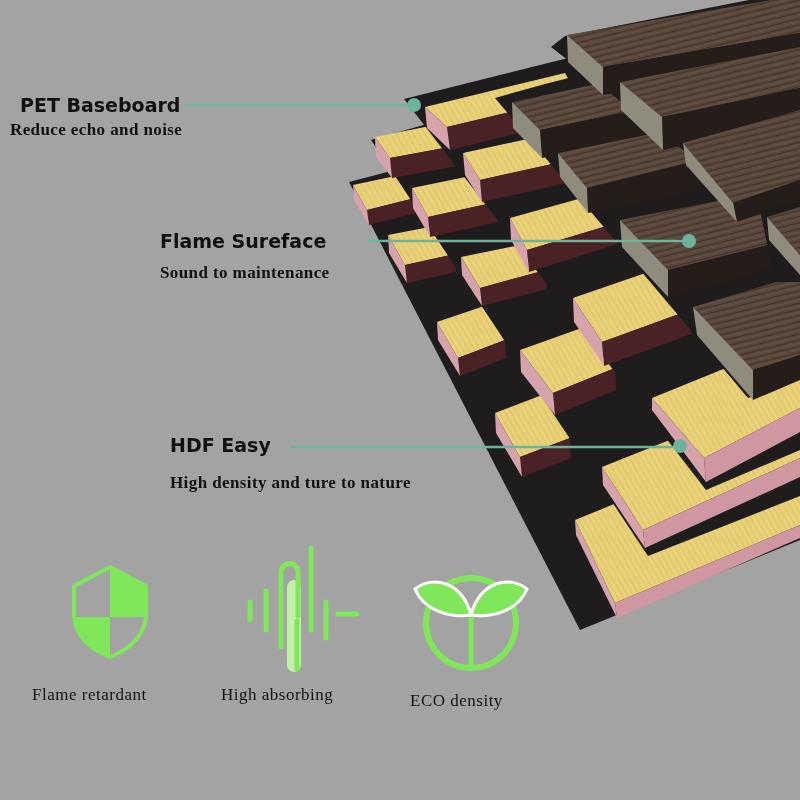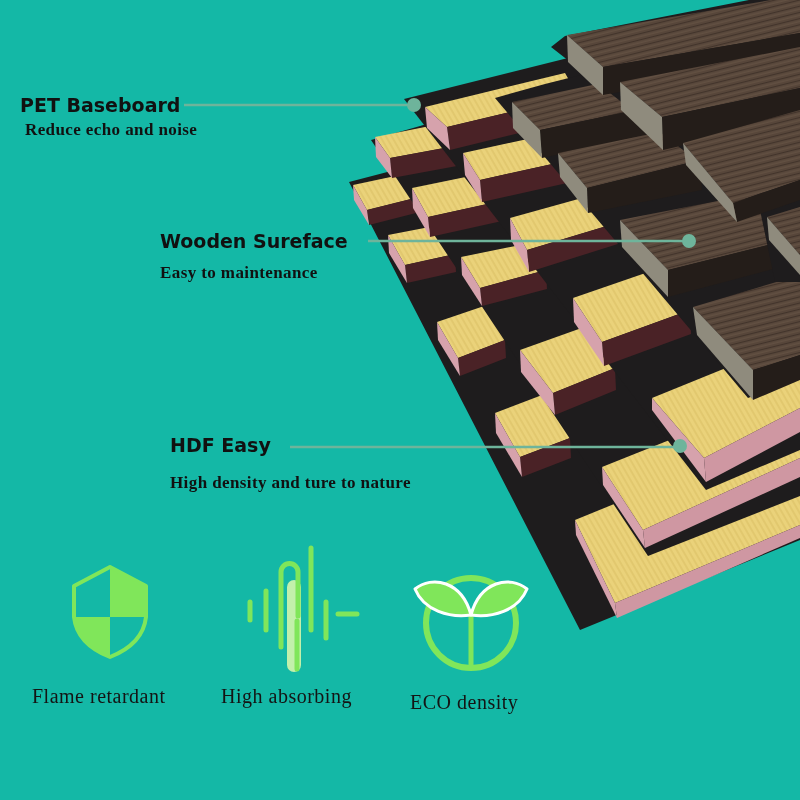--- a/index.html
+++ b/index.html
@@ -1,31 +1,31 @@
 <!DOCTYPE html>
 <html><head>
 <meta charset="utf-8">
 <style>
   html, body { margin: 0; padding: 0; background: #ffffff; }
-  .canvas { position: relative; width: 800px; height: 800px; overflow: hidden; background: #14b8a6; }
+  .canvas { position: relative; width: 800px; height: 800px; overflow: hidden; background: #a3a3a3; }
   .layer { position: absolute; left: 0; top: 0; width: 800px; height: 800px; }
   .title {
     position: absolute; margin: 0; white-space: nowrap;
     font-family: "DejaVu Sans", sans-serif; font-weight: bold;
     font-size: 19px; line-height: 1; color: #111111;
   }
   .subtitle {
     position: absolute; margin: 0; white-space: nowrap;
     font-family: "Liberation Serif", serif; font-weight: bold;
     font-size: 17px; line-height: 1; letter-spacing: 0.4px; color: #111111;
   }
   .feature-label {
     position: absolute; margin: 0; white-space: nowrap;
     font-family: "Liberation Serif", serif; font-weight: normal;
-    font-size: 20px; line-height: 1; letter-spacing: 0.5px; color: #141414;
+    font-size: 17px; line-height: 1; letter-spacing: 0.5px; color: #141414;
   }
   .icon { position: absolute; overflow: visible; }
 </style>
 </head>
 <body>
 
 <div class="canvas">
 
   <svg class="layer" viewBox="0 0 800 800" width="800" height="800">
     <defs>
@@ -185,25 +185,25 @@
       <circle cx="689" cy="241" r="7" fill="#6eb49b"></circle>
     </g>
     <g>
       <line x1="290" y1="447" x2="680" y2="447" stroke="#6eb49b" stroke-width="2.6"></line>
       <circle cx="680" cy="446" r="7" fill="#6eb49b"></circle>
     </g>
   </svg>
 
   <div>
     <p class="title" style="left:20px; top:96px;">PET Baseboard</p>
-    <p class="subtitle" style="left:25px; top:121px;">Reduce echo and noise</p>
-  </div>
-  <div>
-    <p class="title" style="left:160px; top:232px;">Wooden Sureface</p>
-    <p class="subtitle" style="left:160px; top:264px;">Easy to maintenance</p>
+    <p class="subtitle" style="left:10px; top:121px;">Reduce echo and noise</p>
+  </div>
+  <div>
+    <p class="title" style="left:160px; top:232px;">Flame Sureface</p>
+    <p class="subtitle" style="left:160px; top:264px;">Sound to maintenance</p>
   </div>
   <div>
     <p class="title" style="left:170px; top:436px;">HDF Easy</p>
     <p class="subtitle" style="left:170px; top:474px;">High density and ture to nature</p>
   </div>
 
   <div>
     <svg class="icon" style="left:70px; top:562px;" width="80" height="100" viewBox="0 0 80 100">
       <path d="M40,5 L76,24 L76,55 L40,55 Z" fill="#80e65a"></path>
       <path d="M4,55 L40,55 L40,95 Q7,82 4,55 Z" fill="#80e65a"></path>

